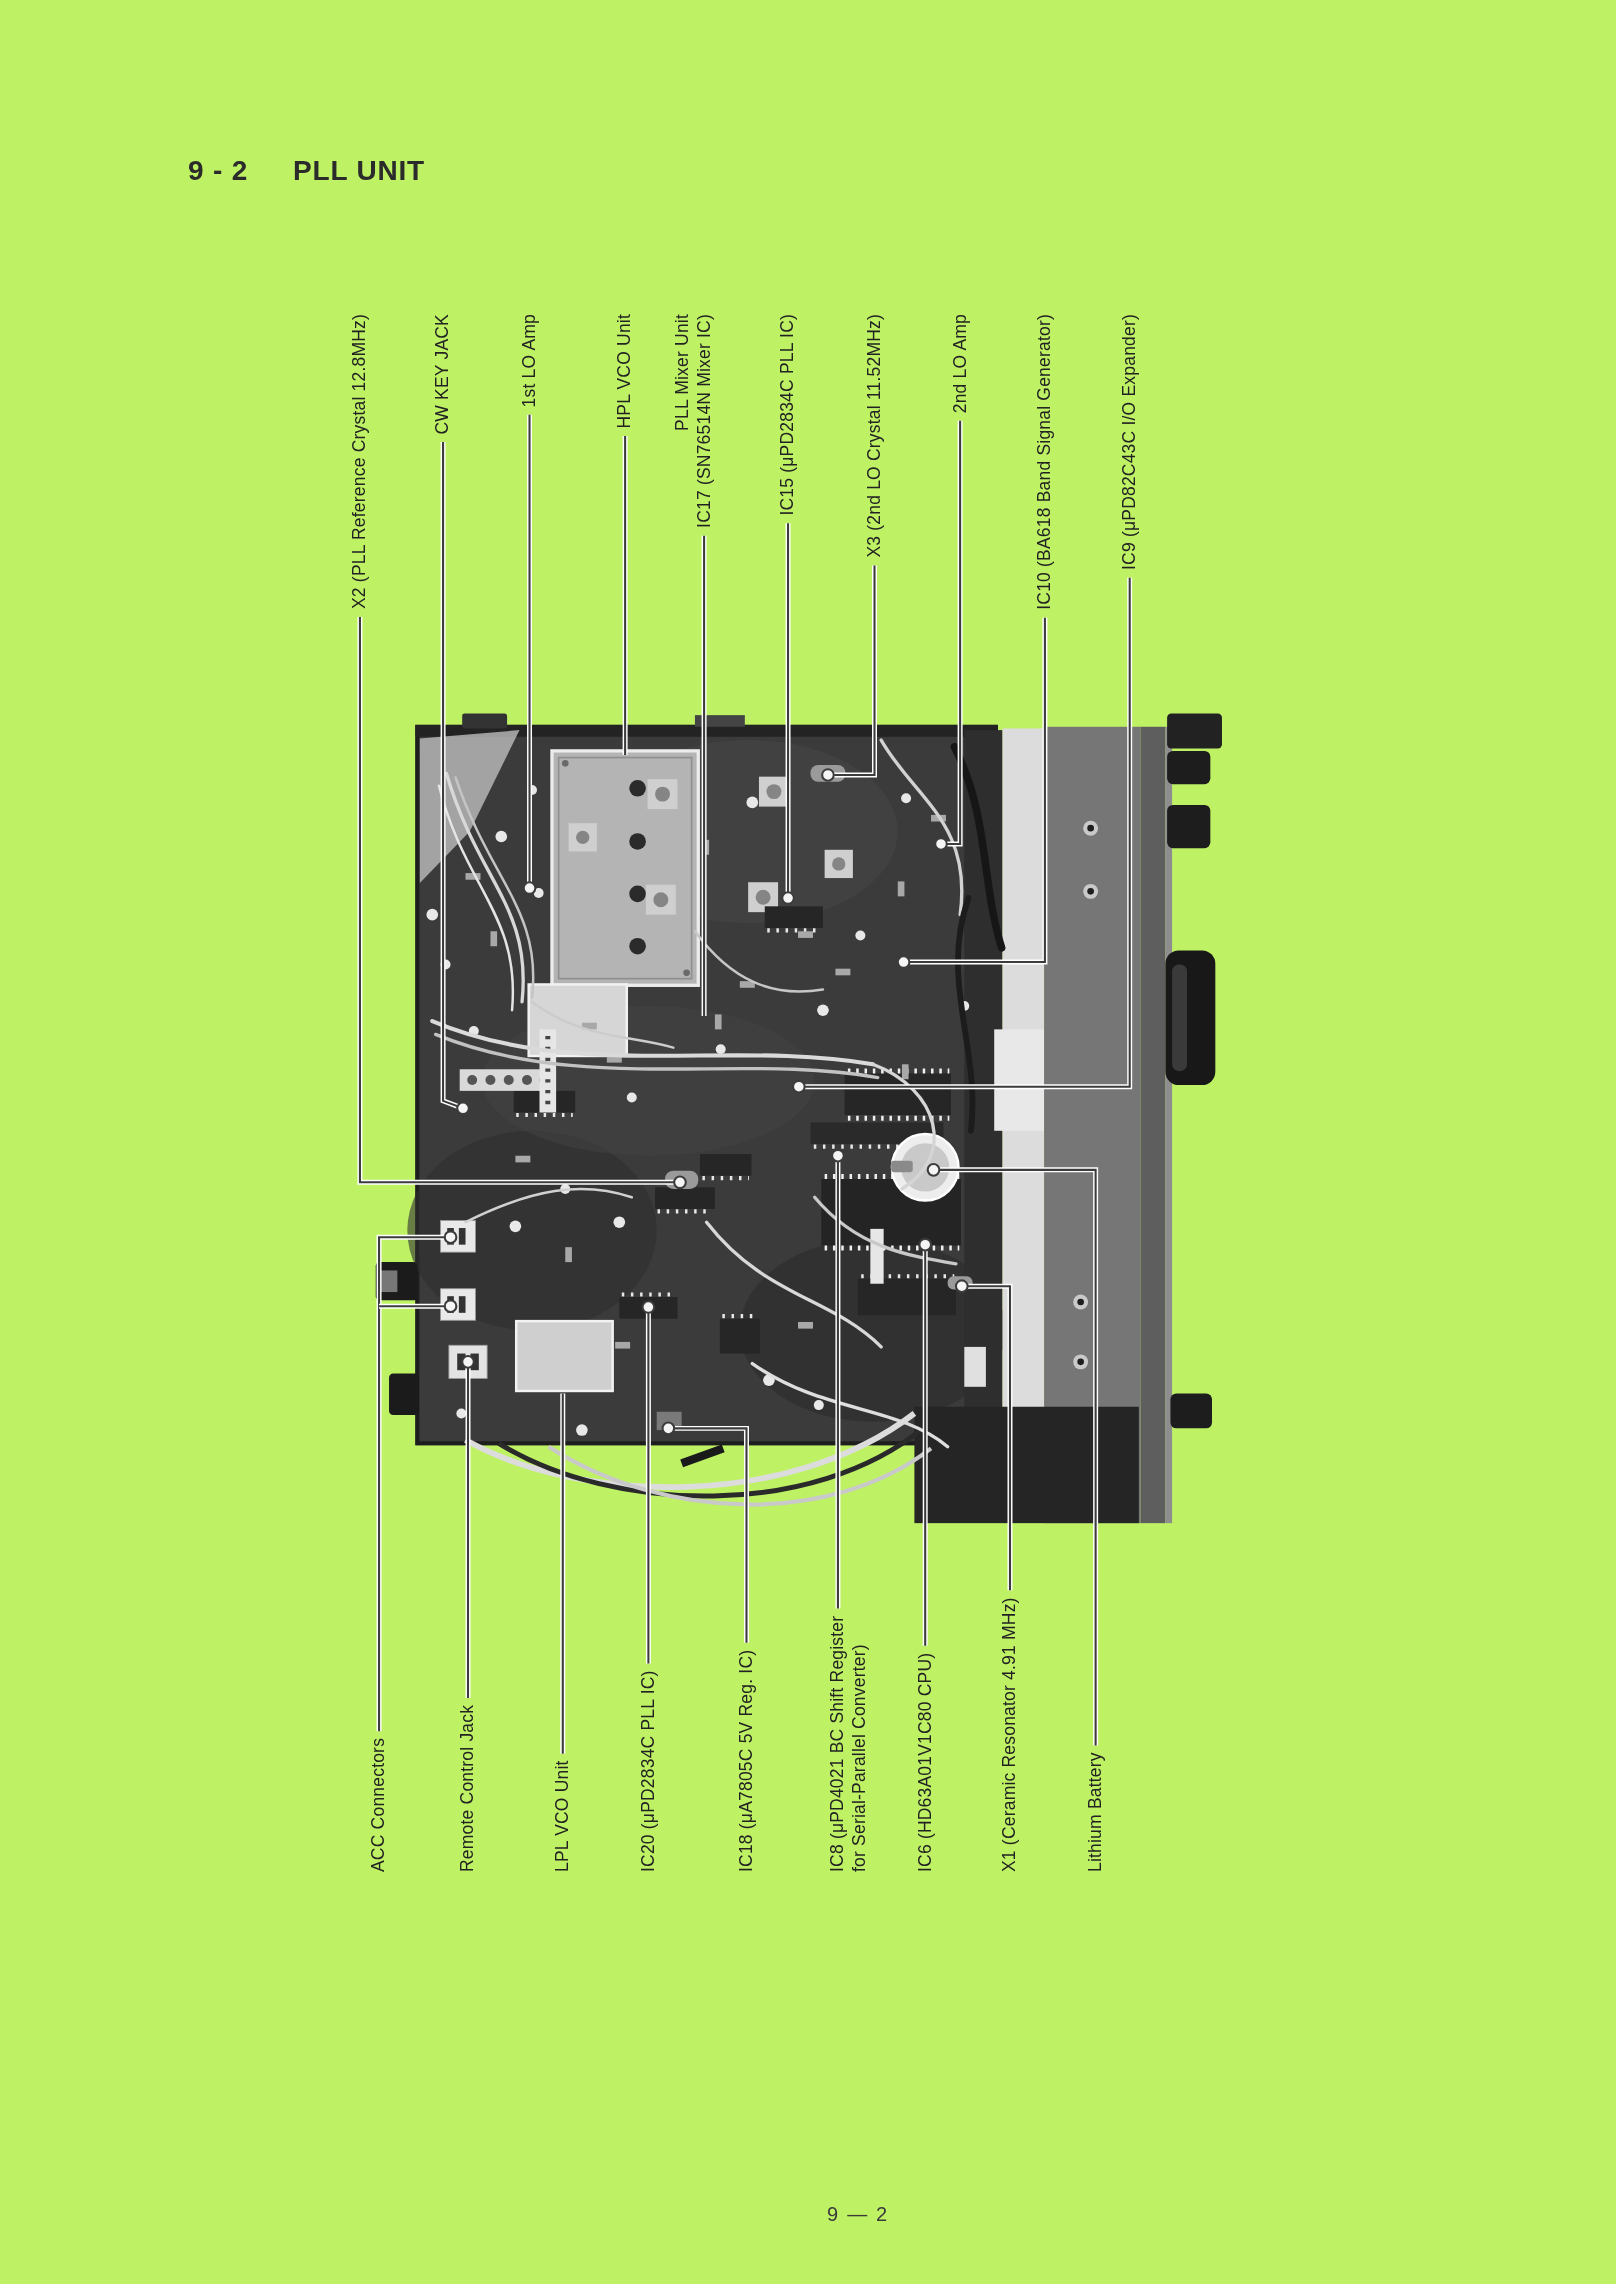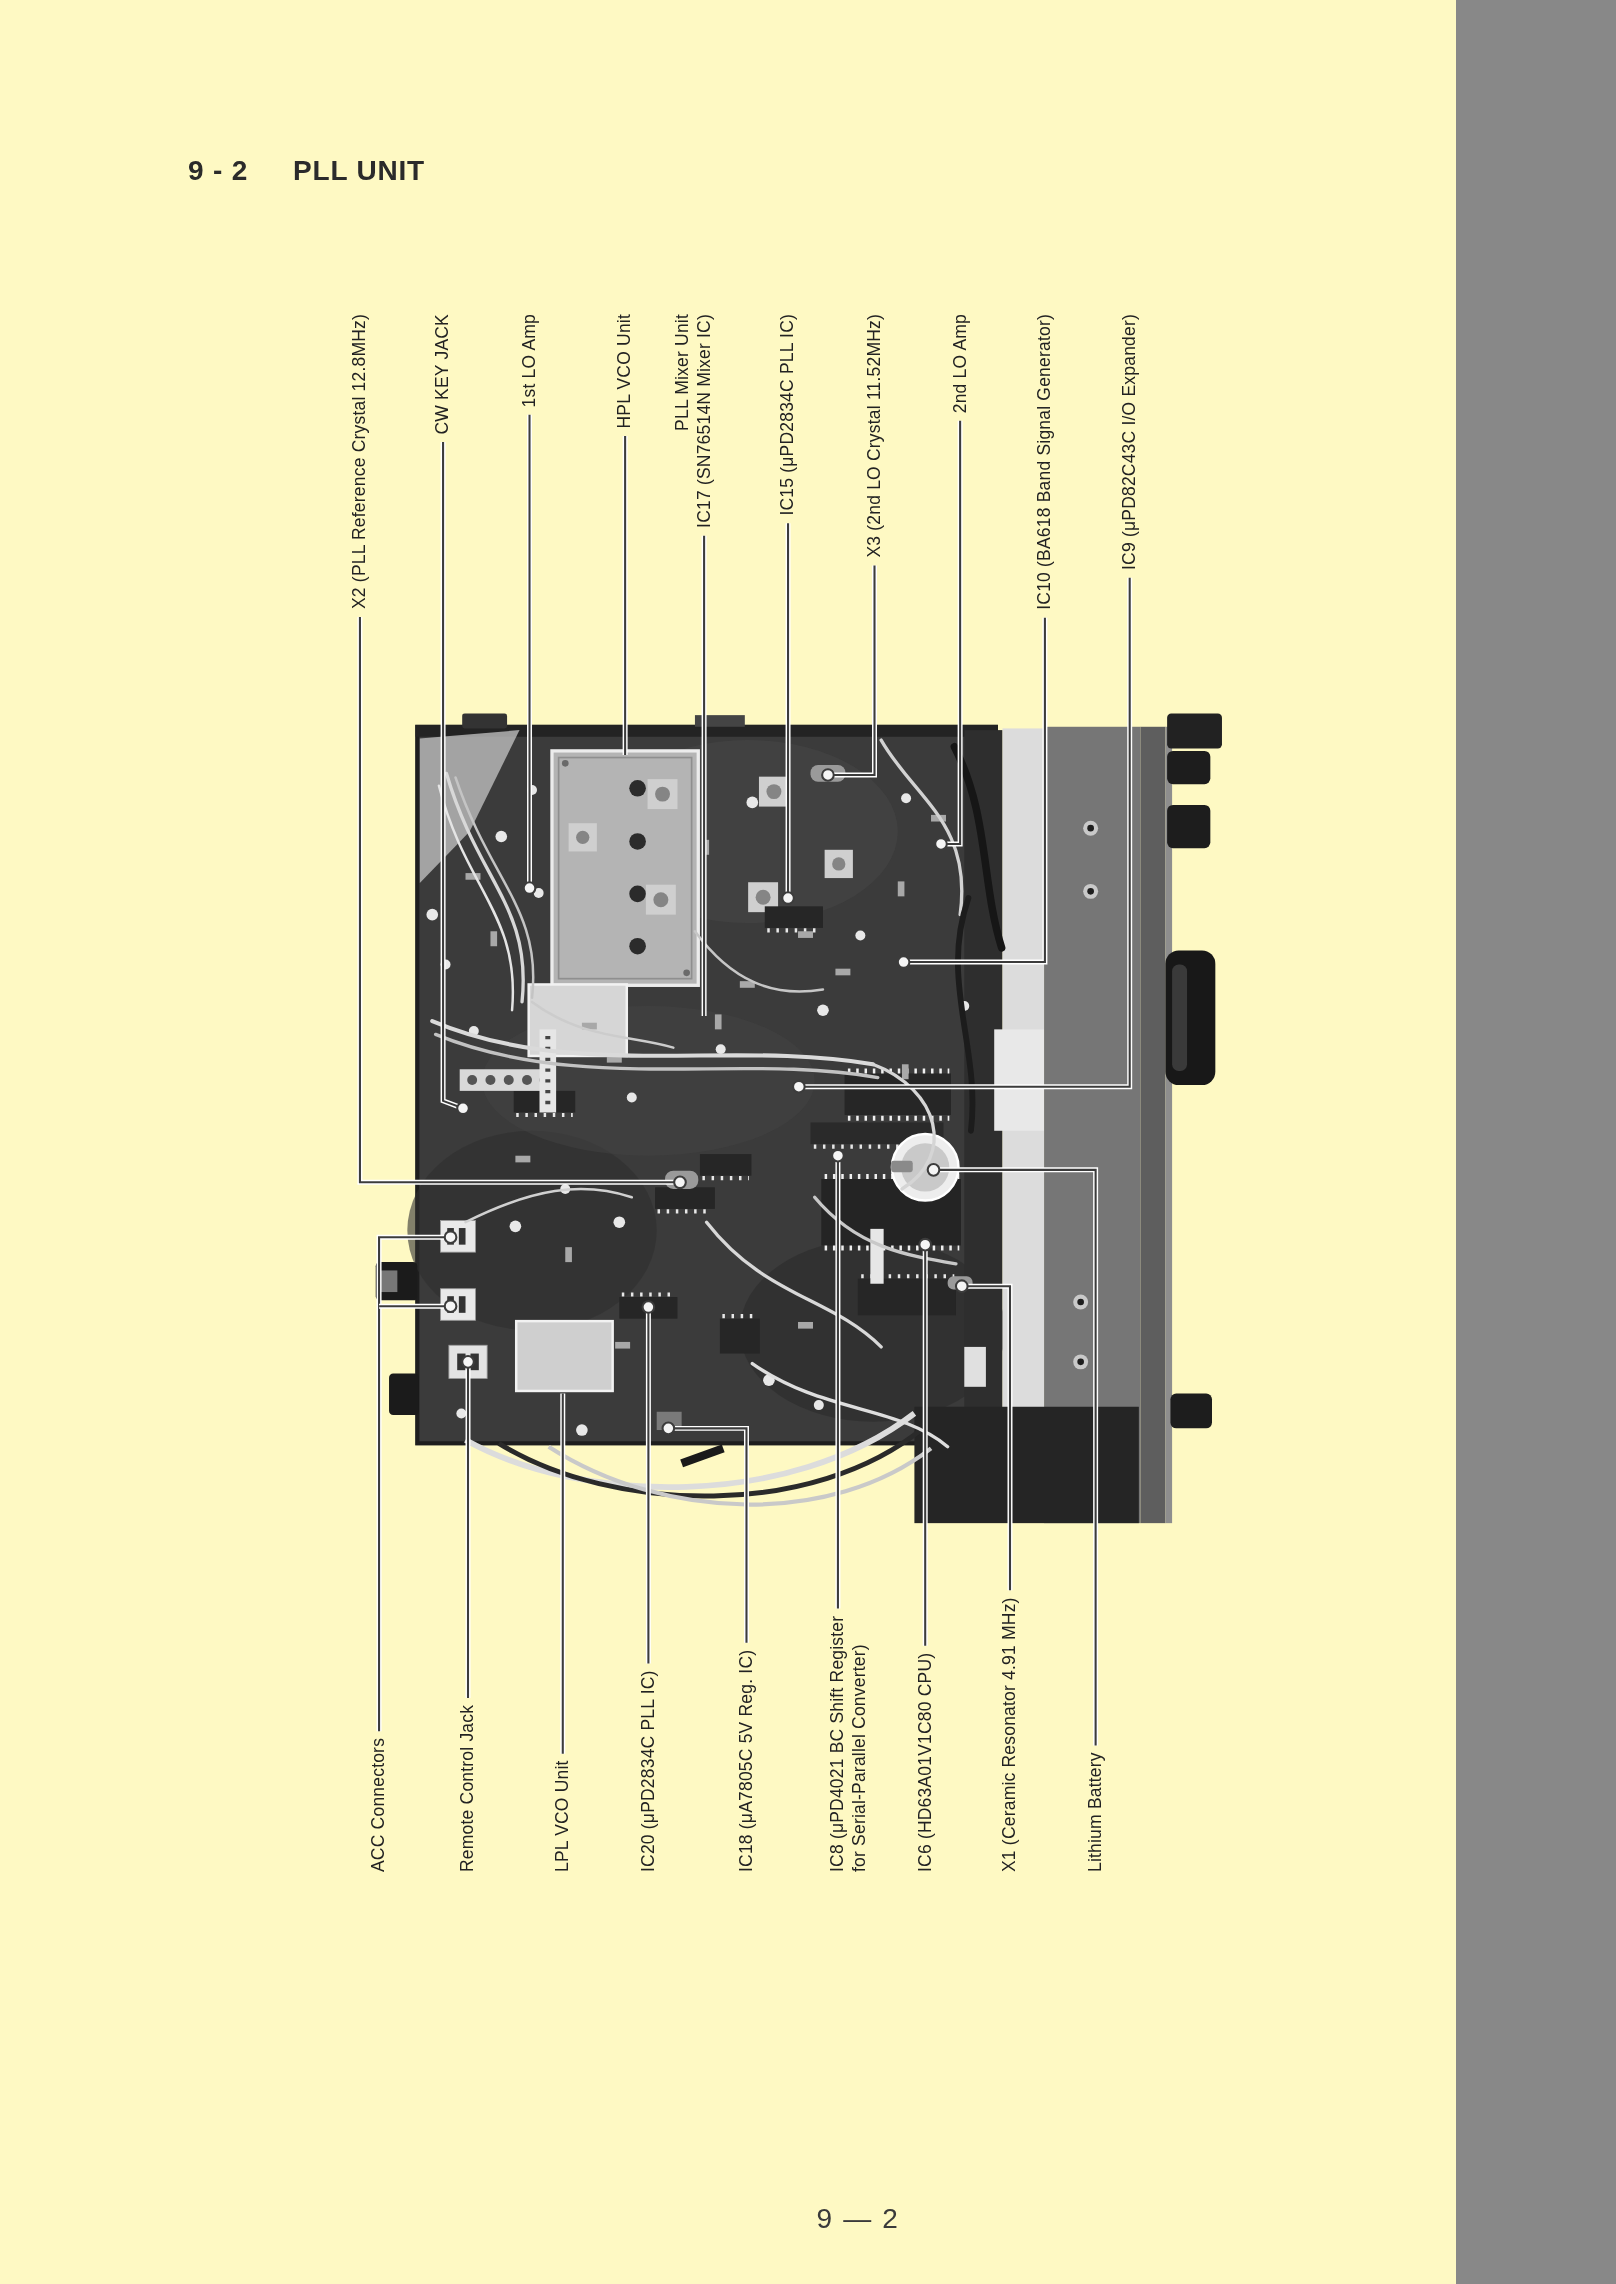--- a/index.html
+++ b/index.html
@@ -1,33 +1,32 @@
 <!DOCTYPE html>
 <html style="font-size:13.3px"><head>
 <meta charset="utf-8">
 <style>
   html,body{margin:0;padding:0;background:#888;}
   .page{
     position:relative;
-    width:1438px;height:2284px;
-    background:#fef9c3;
+    width:1616px;height:2284px;
+    background:#bef264;
     font-family:"Liberation Sans", sans-serif;
     color:#1f1f1f;
     overflow:hidden;
-    padding-left:18px;
   }
   .doc-title{
     position:absolute;left:188px;top:155px;
     font-size:28px;font-weight:bold;letter-spacing:0.8px;color:#2b2b2b;
     white-space:nowrap;
   }
   .doc-title .sec-no{margin-right:45px;}
   .page-number{
     position:absolute;left:775px;top:2203px;width:166px;
-    text-align:center;font-size:28px;color:#3a3a3a;letter-spacing:1.7px;
+    text-align:center;font-size:20px;color:#3a3a3a;letter-spacing:1.7px;
   }
   .fig-label{
     position:absolute;
     white-space:nowrap;
     font-size:17.5px;line-height:21.6px;letter-spacing:0.2px;color:#222;
     transform-origin:0 0;
   }
   .fig-label.top{transform:rotate(-90deg) translateX(-100%);}
   .fig-label.bottom{transform:rotate(-90deg);}
   .fig-label.align-end{text-align:right;}

